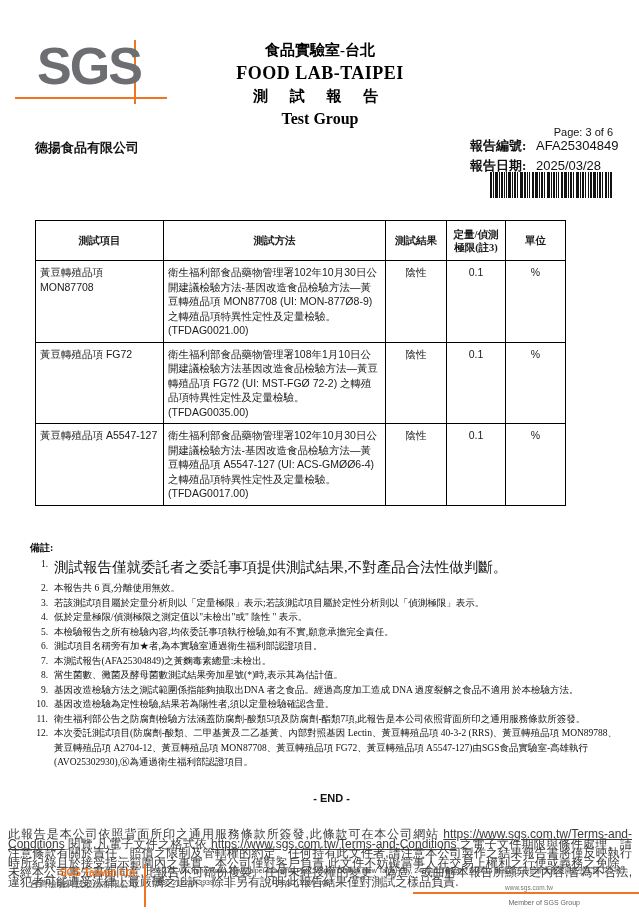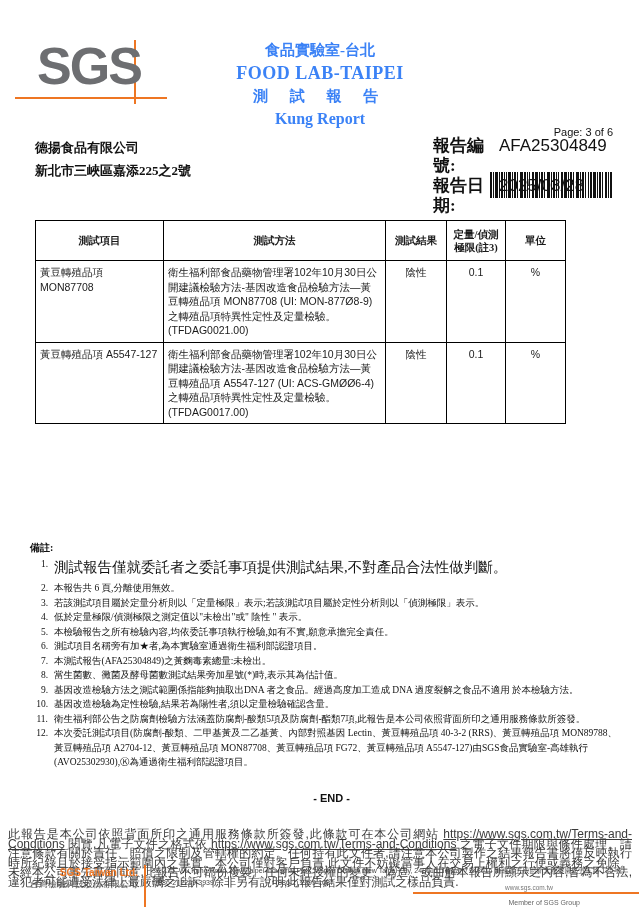--- a/index.html
+++ b/index.html
@@ -15,32 +15,32 @@
   
   .logo-wrap{position:absolute;left:15px;top:38px;width:160px;height:72px;}
   .logo-text{
     position:absolute;left:22px;top:2px;font-family:"Liberation Sans",sans-serif;
     font-weight:bold;font-size:52px;line-height:52px;letter-spacing:-2px;color:var(--logo-gray);
   }
   .logo-hline{position:absolute;left:0;top:59px;width:152px;height:2px;background:var(--accent);}
   .logo-vline{position:absolute;left:119px;top:2px;width:2px;height:64px;background:var(--accent);}
   .title-block{
     position:absolute;left:150px;top:40px;width:340px;text-align:center;
-    font-family:"Liberation Serif","DejaVu Serif",serif;font-weight:bold;color:#3b82f6;
+    font-family:"Liberation Serif","DejaVu Serif",serif;font-weight:bold;color:#000000;
   }
   .t-zh1{font-size:15px;line-height:21px;}
   .t-en1{font-size:18px;line-height:24px;letter-spacing:.5px;}
   .t-zh2{font-size:15px;line-height:22px;letter-spacing:9px;}
   .t-en2{font-size:16px;line-height:23px;}
   .page-info{position:absolute;right:26px;top:126px;font-size:11px;color:#111;}
   .client-block{
     position:absolute;left:35px;top:136px;font-family:"Liberation Serif","DejaVu Serif",serif;
     font-weight:bold;font-size:13px;line-height:23px;color:#111;
   }
-  .meta-block{position:absolute;left:433px;top:136px;font-size:17px;line-height:20px;}
+  .meta-block{position:absolute;left:470px;top:136px;font-size:13px;line-height:20px;}
   .meta-row{display:flex;}
   .meta-label{font-family:"Liberation Serif","DejaVu Serif",serif;font-weight:bold;width:62px;}
   .meta-value{font-family:"Liberation Sans",sans-serif;margin-left:4px;}
   .barcode{position:absolute;left:490px;top:172px;width:122px;height:26px;}
   
   table.results{
     position:absolute;left:35px;top:220px;width:530px;border-collapse:collapse;
     font-size:10.5px;color:#1a1a1a;table-layout:fixed;
   }
   table.results th,table.results td{border:1px solid #000;vertical-align:top;padding:4px 4px;}
@@ -88,28 +88,27 @@
 <div class="logo-wrap">
   <div class="logo-hline"></div>
   <div class="logo-vline"></div>
   <div class="logo-text">SGS</div>
 </div>
 
 <div class="title-block">
   <div class="t-zh1">食品實驗室-台北</div>
   <div class="t-en1">FOOD LAB-TAIPEI</div>
   <div class="t-zh2">測 試 報 告</div>
-  <div class="t-en2">Kung Report</div>
+  <div class="t-en2">Test Group</div>
 </div>
 
 <div class="page-info">Page: 3 of 6</div>
 
 <div class="client-block">
   <div>德揚食品有限公司</div>
-  <div>新北市三峽區嘉添225之2號</div>
 </div>
 
 <div class="meta-block">
   <div class="meta-row">
     <span class="meta-label">報告編號:</span>
     <span class="meta-value">AFA25304849</span>
   </div>
   <div class="meta-row">
     <span class="meta-label">報告日期:</span>
     <span class="meta-value">2025/03/28</span>
@@ -183,20 +182,27 @@
   </thead>
   <tbody>
     <tr>
       <td class="c-item">黃豆轉殖品項 MON87708</td>
       <td class="c-method">衛生福利部食品藥物管理署102年10月30日公開建議檢驗方法-基因改造食品檢驗方法—黃豆轉殖品項 MON87708 (UI: MON-877Ø8-9) 之轉殖品項特異性定性及定量檢驗。(TFDAG0021.00)</td>
       <td class="c-result">陰性</td>
       <td class="c-limit">0.1</td>
       <td class="c-unit">%</td>
     </tr>
     <tr>
+      <td class="c-item">黃豆轉殖品項 FG72</td>
+      <td class="c-method">衛生福利部食品藥物管理署108年1月10日公開建議檢驗方法基因改造食品檢驗方法—黃豆轉殖品項 FG72 (UI: MST-FGØ 72-2) 之轉殖品項特異性定性及定量檢驗。(TFDAG0035.00)</td>
+      <td class="c-result">陰性</td>
+      <td class="c-limit">0.1</td>
+      <td class="c-unit">%</td>
+    </tr>
+    <tr>
       <td class="c-item">黃豆轉殖品項 A5547-127</td>
       <td class="c-method">衛生福利部食品藥物管理署102年10月30日公開建議檢驗方法-基因改造食品檢驗方法—黃豆轉殖品項 A5547-127 (UI: ACS-GMØØ6-4) 之轉殖品項特異性定性及定量檢驗。(TFDAG0017.00)</td>
       <td class="c-result">陰性</td>
       <td class="c-limit">0.1</td>
       <td class="c-unit">%</td>
     </tr>
   </tbody>
 </table>
 
 <div class="notes">

